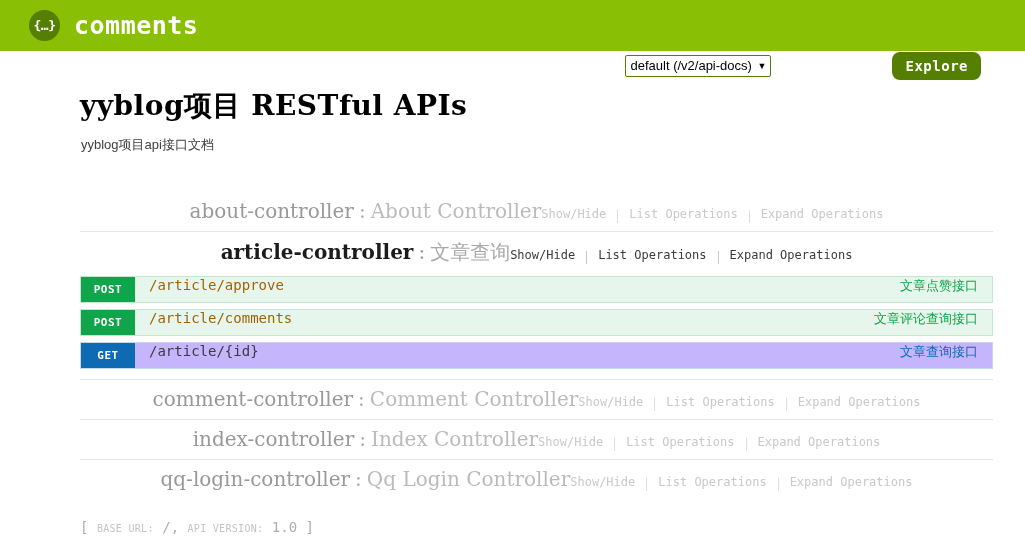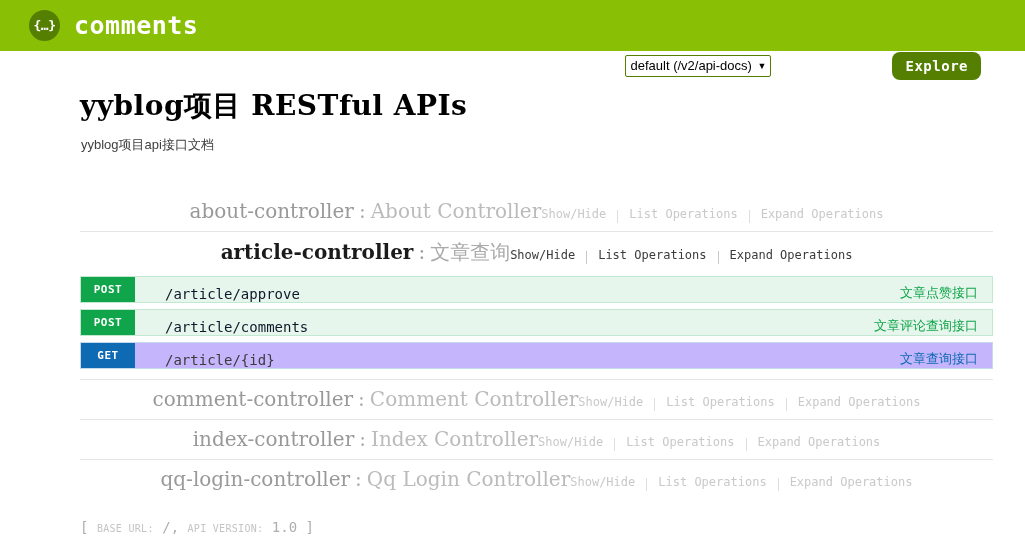--- a/index.html
+++ b/index.html
@@ -175,25 +175,24 @@
     top: 2px;
   }
   .resource.active .opt-sep { background: #c8c8c8; }
 
   
   .operations {
     padding: 2px 0 4px 0;
   }
   .op {
     display: flex;
-    align-items: flex-end;
+    align-items: flex-start;
     margin-bottom: 6px;
     border: 1px solid transparent;
     cursor: pointer;
-    gap: 16px;
   }
   .op .method {
     width: 54px;
     min-width: 54px;
     color: #ffffff;
     font-family: "DejaVu Sans Mono", monospace;
     font-size: 11px;
     font-weight: bold;
     display: flex;
     align-items: center;
@@ -216,21 +215,21 @@
     align-items: center;
     padding-right: 14px;
     white-space: nowrap;
   }
 
   .op.post {
     background: #e7f6ec;
     border-color: #c3e8d1;
   }
   .op.post .method { background: #10a54a; }
-  .op.post .path { color: #0f172a; }
+  .op.post .path { color: #a16207; }
   .op.post .summary { color: #10a54a; }
 
   .op.get {
     background: #c4b5fd;
     border-color: #c5d9ec;
   }
   .op.get .method { background: #0f6ab4; }
   .op.get .path { color: #3b3b3b; }
   .op.get .summary { color: #0f6ab4; }
 

